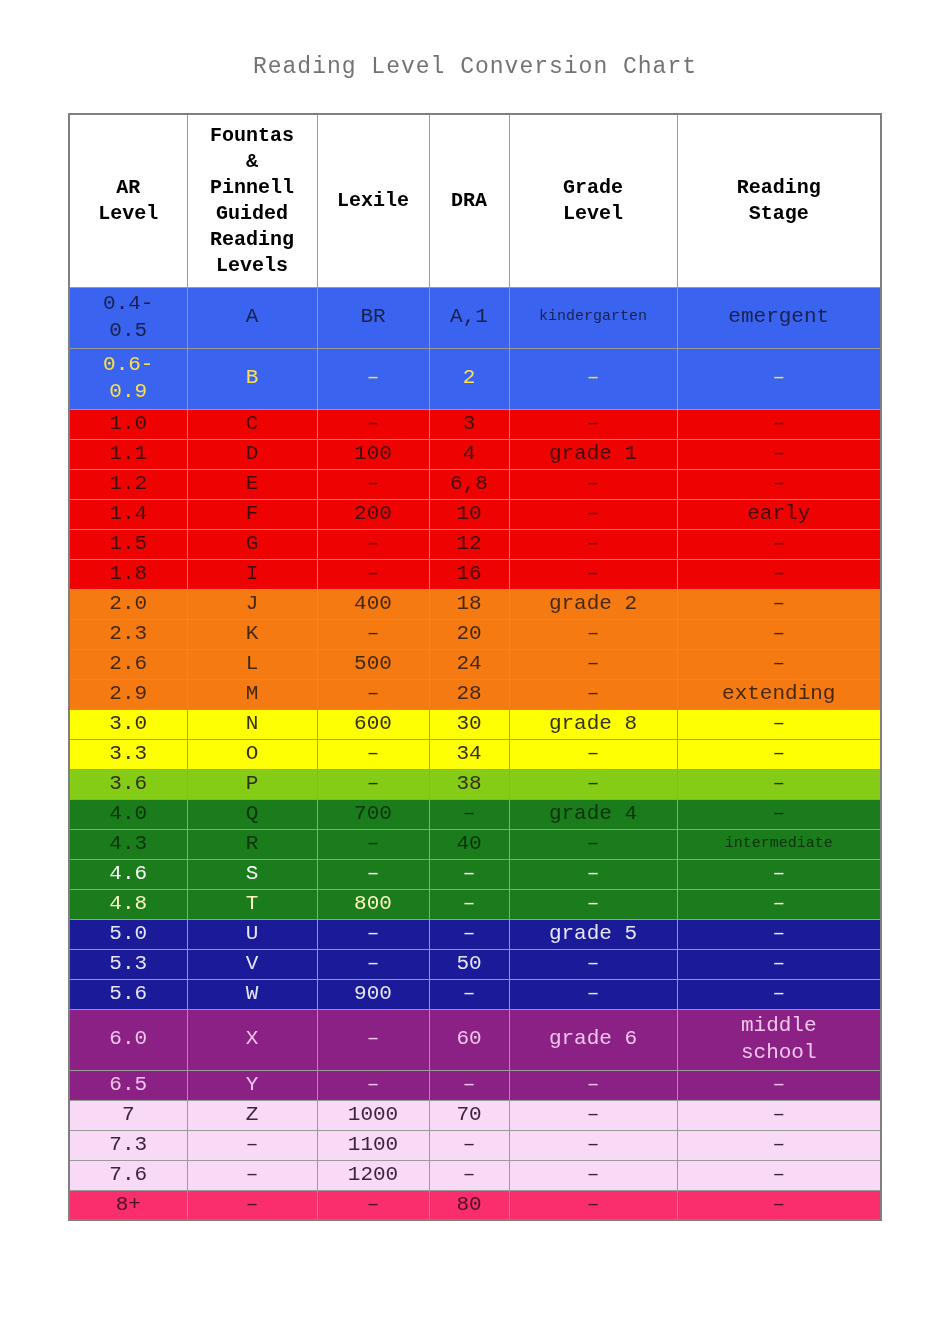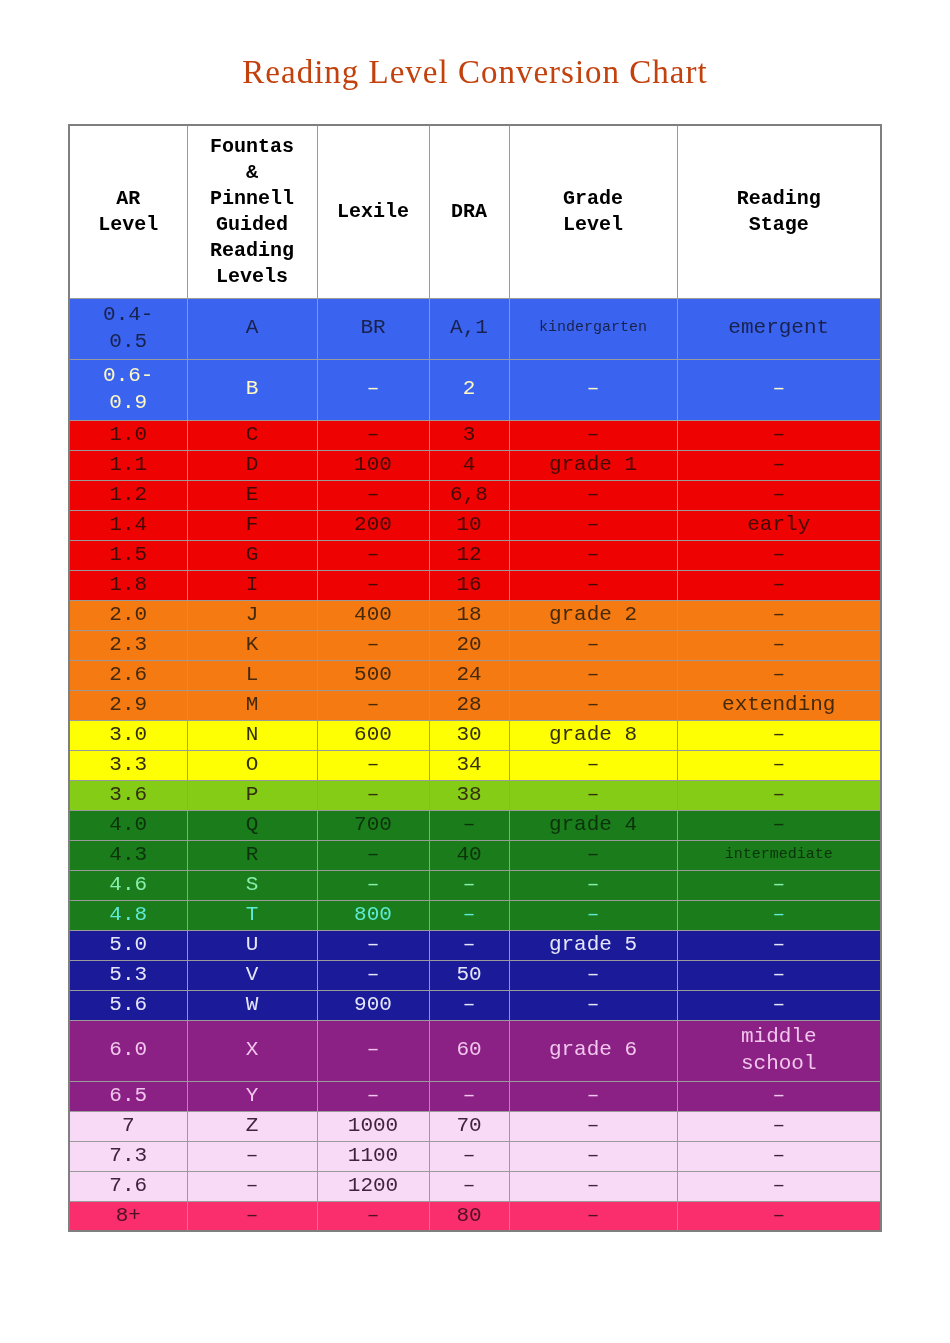--- a/index.html
+++ b/index.html
@@ -12,25 +12,25 @@
     position: relative;
     width: 950px;
     height: 1343px;
     background: #ffffff;
     overflow: hidden;
   }
   .title {
     margin: 0;
     padding-top: 54px;
     text-align: center;
-    font-size: 33px;
+    font-size: 23px;
     font-weight: 400;
     letter-spacing: 1px;
-    color: #c2410c;
-    font-family: Liberation Serif, serif;
+    color: #737373;
+    font-family: Liberation Mono, monospace;
   }
   table.chart {
     border-collapse: collapse;
     table-layout: fixed;
     margin: 33px auto 0 auto;
     border: 2px solid #7f7f7f;
   }
   .chart th, .chart td {
     border: 1px solid #9a9a9a;
     text-align: center;
@@ -93,21 +93,21 @@
     <tbody id="rows">
         <tr class="tall" style="background-color: rgb(58, 100, 239); color: rgb(25, 34, 78);">
           <td>0.4-
 0.5</td>
           <td>A</td>
           <td>BR</td>
           <td>A,1</td>
           <td class="small">kindergarten</td>
           <td>emergent</td>
         </tr>
-        <tr class="tall" style="background-color: rgb(58, 100, 239); color: #fef9c3; margin-top: 26px;">
+        <tr class="tall" style="background-color: rgb(58, 100, 239); color: #fde047; margin-top: 26px;">
           <td>0.6-
 0.9</td>
           <td>B</td>
           <td>–</td>
           <td>2</td>
           <td>–</td>
           <td>–</td>
         </tr>
         <tr style="background-color: rgb(238, 2, 2); color: rgb(66, 10, 4);">
           <td>1.0</td>
@@ -222,29 +222,29 @@
           <td>–</td>
         </tr>
         <tr style="background-color: rgb(26, 124, 26); color: rgb(12, 51, 12);">
           <td>4.3</td>
           <td>R</td>
           <td>–</td>
           <td>40</td>
           <td>–</td>
           <td class="small">intermediate</td>
         </tr>
-        <tr style="background-color: rgb(26, 124, 26); color: #86efac;">
+        <tr style="background-color: rgb(26, 124, 26); color: #ffffff;">
           <td>4.6</td>
           <td>S</td>
           <td>–</td>
           <td>–</td>
           <td>–</td>
           <td>–</td>
         </tr>
-        <tr style="background-color: rgb(26, 124, 26); color: #5eead4; border-radius: 12px;">
+        <tr style="background-color: rgb(26, 124, 26); color: #fef9c3; border-radius: 12px;">
           <td>4.8</td>
           <td>T</td>
           <td>800</td>
           <td>–</td>
           <td>–</td>
           <td>–</td>
         </tr>
         <tr style="background-color: rgb(27, 27, 153); color: rgb(230, 230, 251);">
           <td>5.0</td>
           <td>U</td>

